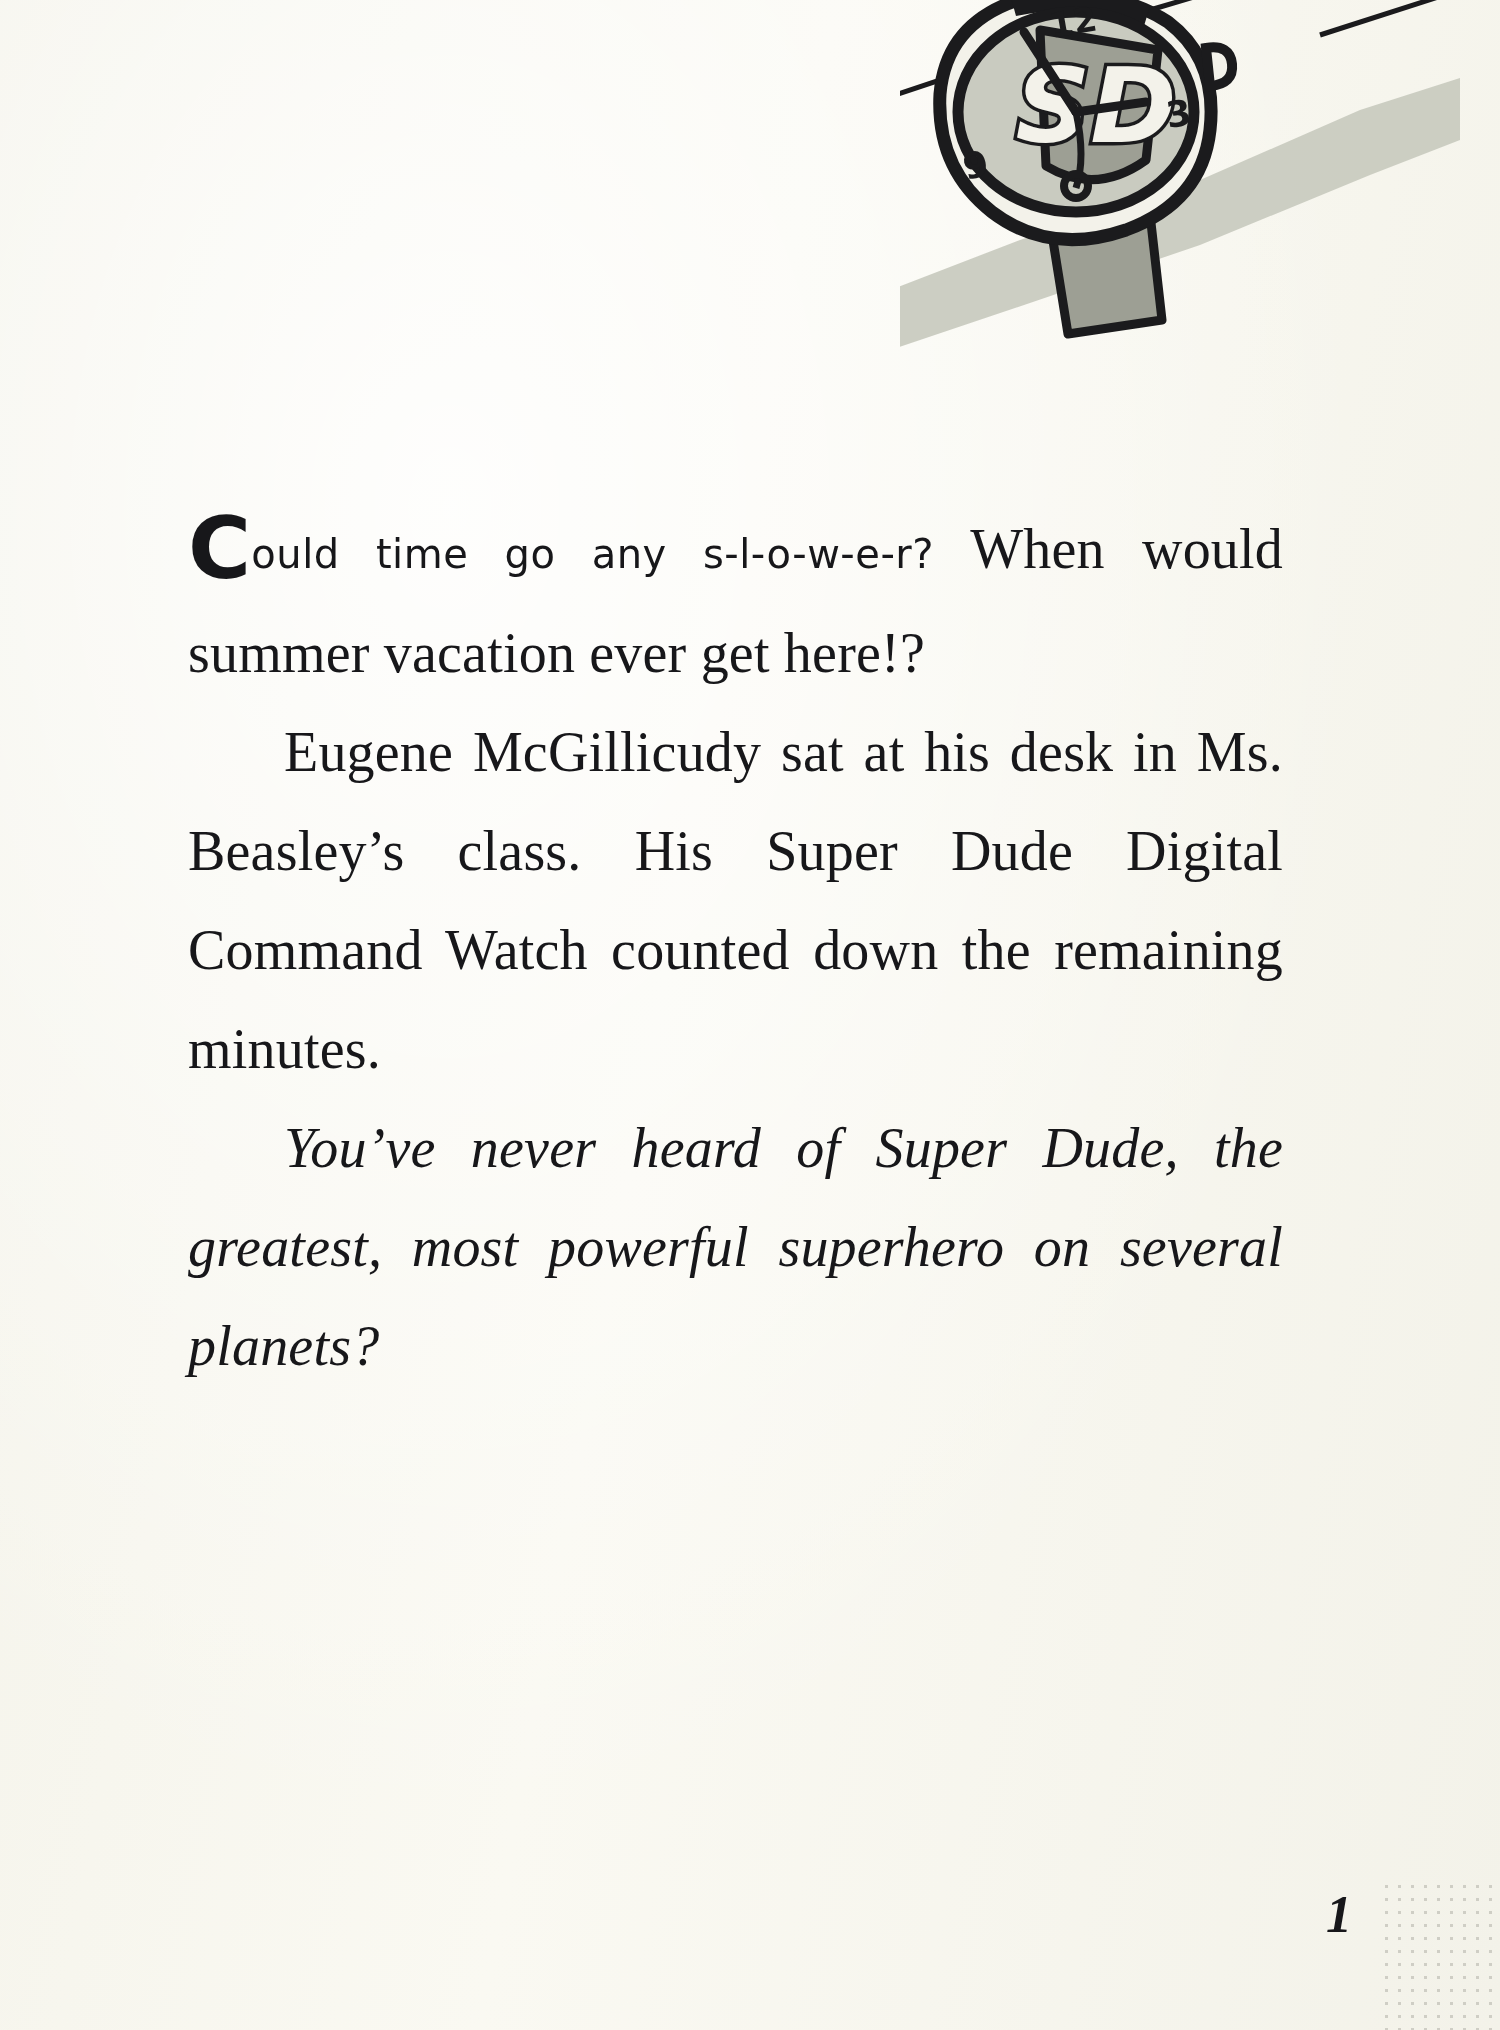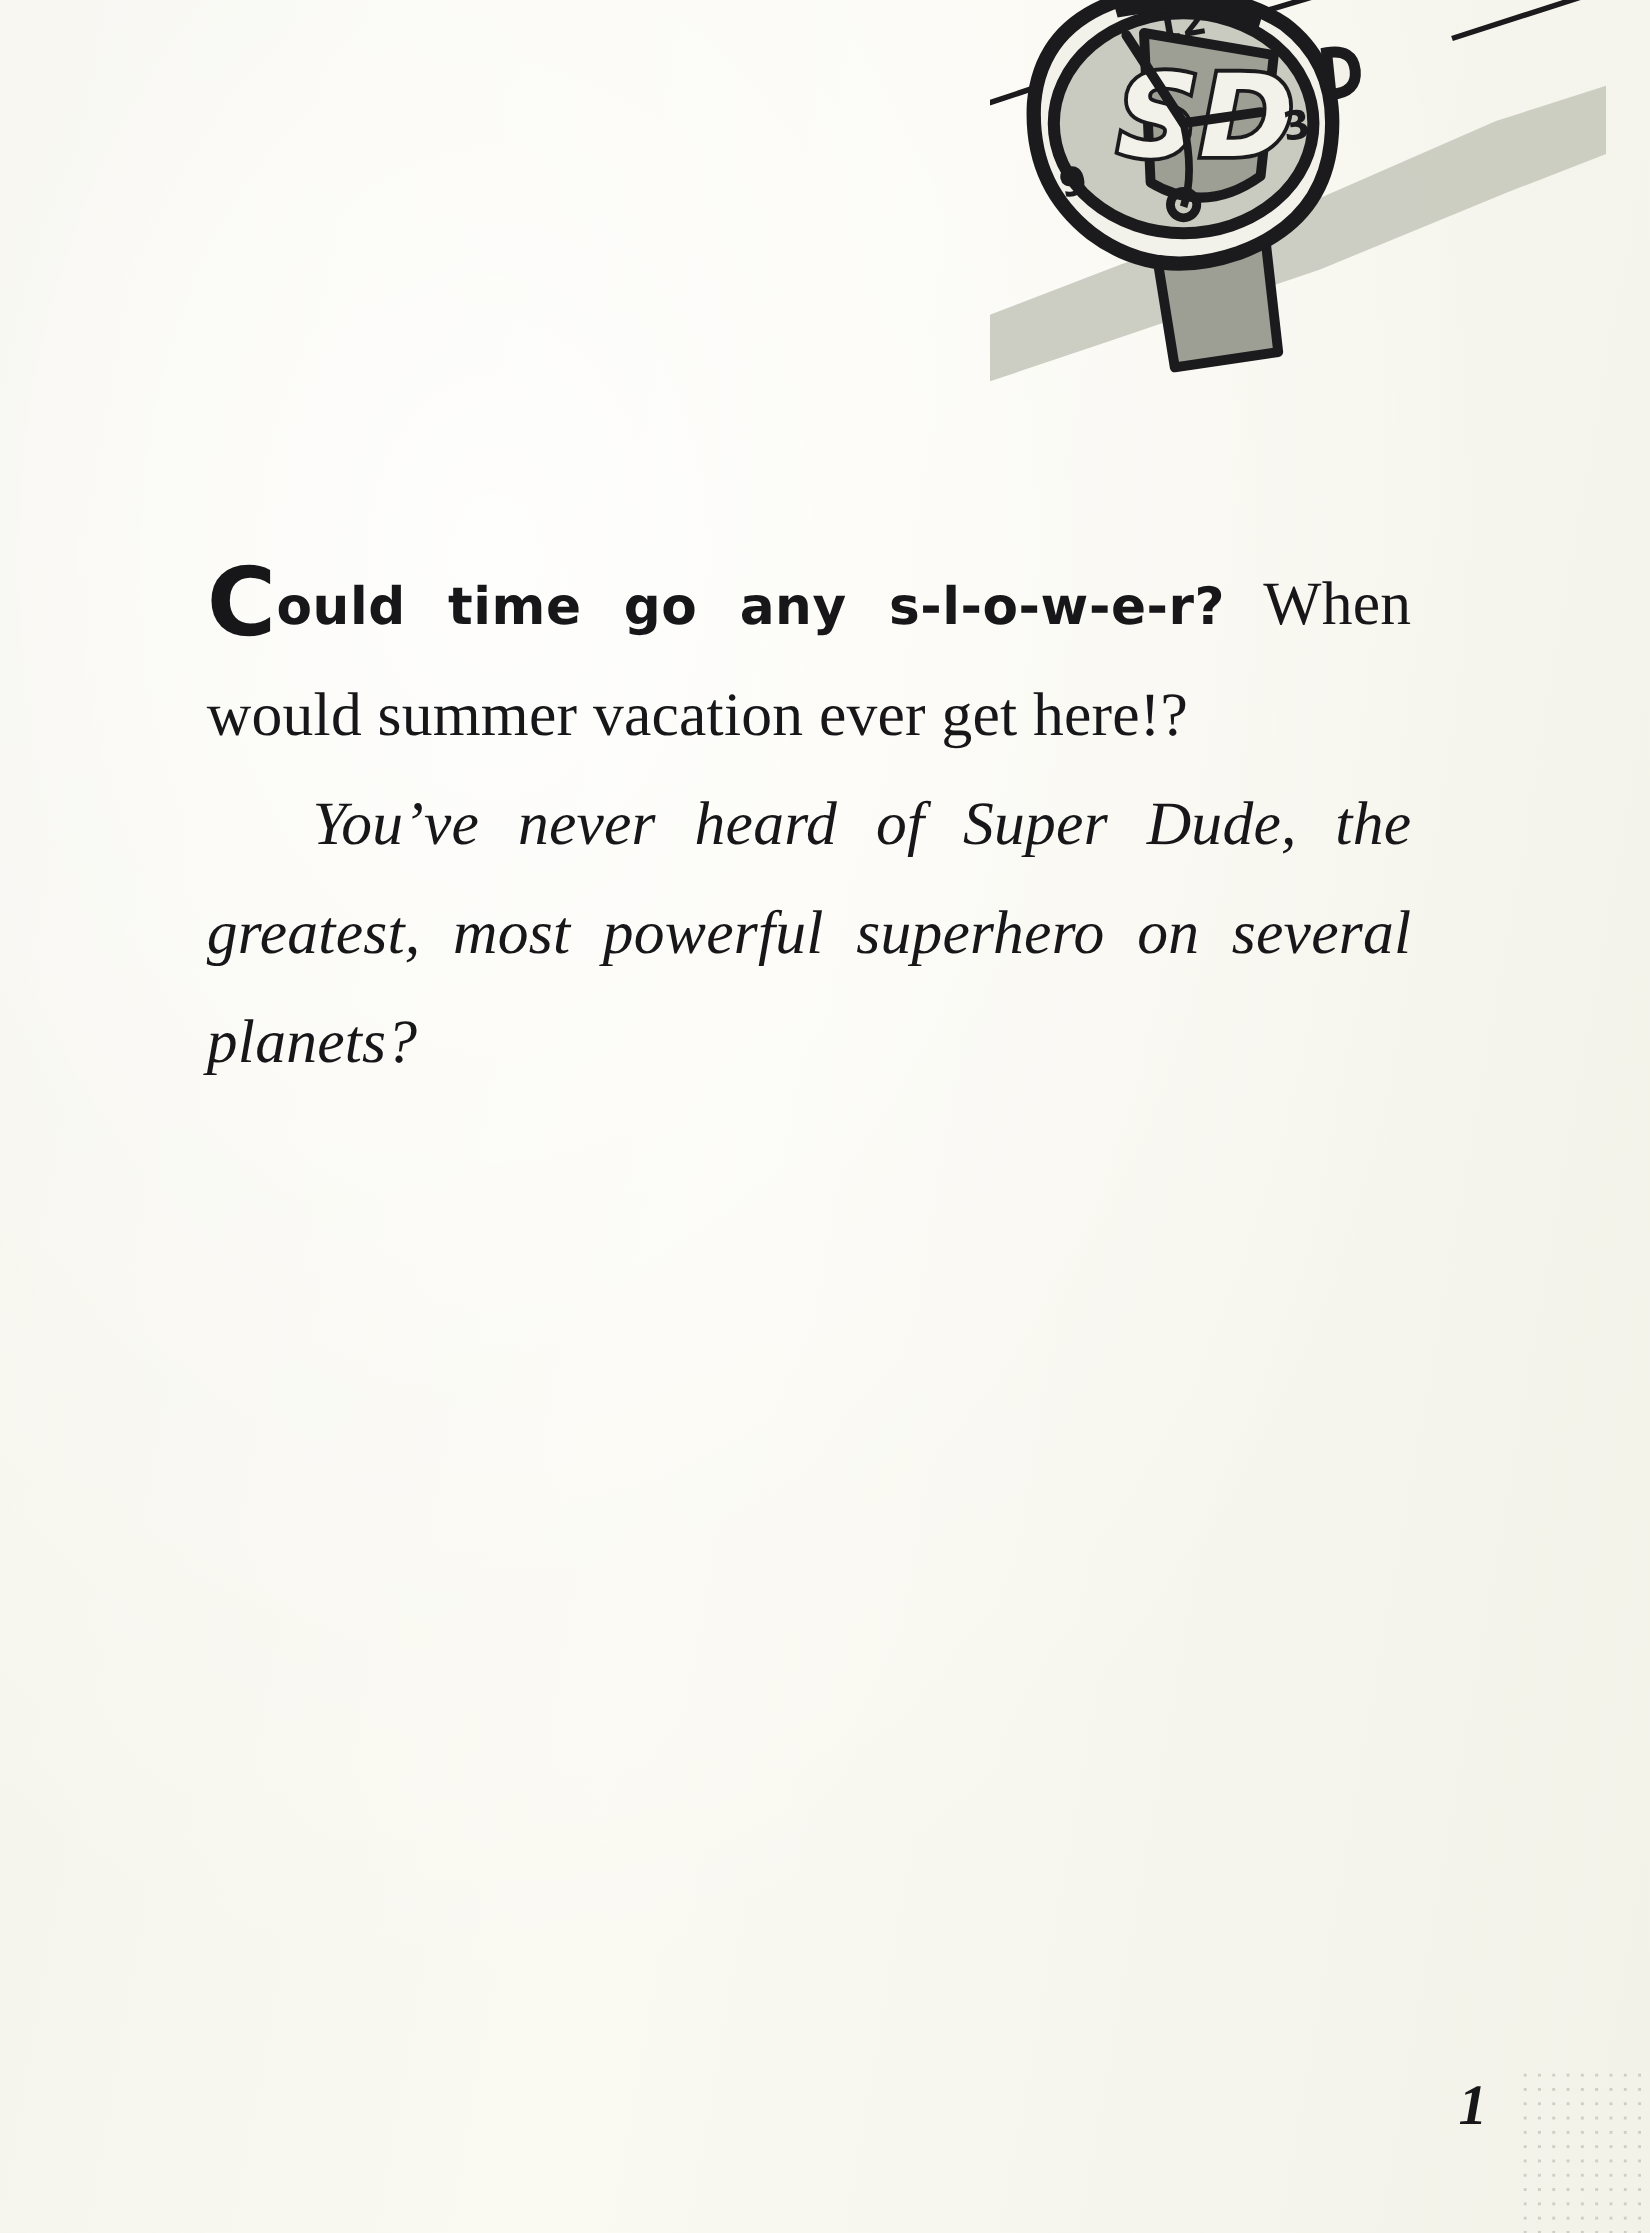--- a/index.html
+++ b/index.html
@@ -50,22 +50,22 @@
     margin: 0;
     letter-spacing: 0.2px;
   }
   .para + .para {
     text-indent: 96px;
   }
   .para:last-child { text-align: justify; font-style: italic; }
 
   .opening-line {
     font-family: "DejaVu Sans", sans-serif;
-    font-weight: 700;
-    font-size: 47px;
+    font-weight: 400;
+    font-size: 40px;
     letter-spacing: 0.5px;
     margin-top: 10px;
   }
   .dropcap {
     font-family: "DejaVu Sans", sans-serif;
     font-weight: 700;
     font-size: 86px;
     line-height: 0.8;
     vertical-align: -10px;
   }
@@ -141,20 +141,21 @@
       </g>
     </svg>
   </div>
 
   <div class="text-column">
 
     <p class="para">
       <span class="dropcap">C</span><span class="opening-line">ould time go any s-l-o-w-e-r?</span><span> When would summer vacation ever get here!?</span>
     </p>
 
+    <p class="para">Eugene McGillicudy sat at his desk in Ms. Beasley’s class. His Super Dude Digital Command Watch counted down the remaining minutes.</p>
 
 
     <p class="para">You’ve never heard of Super Dude, the greatest, most powerful superhero on several planets?</p>
 
   </div>
 
   <div class="halftone"></div>
 
   <div class="page-number">1</div>
 

